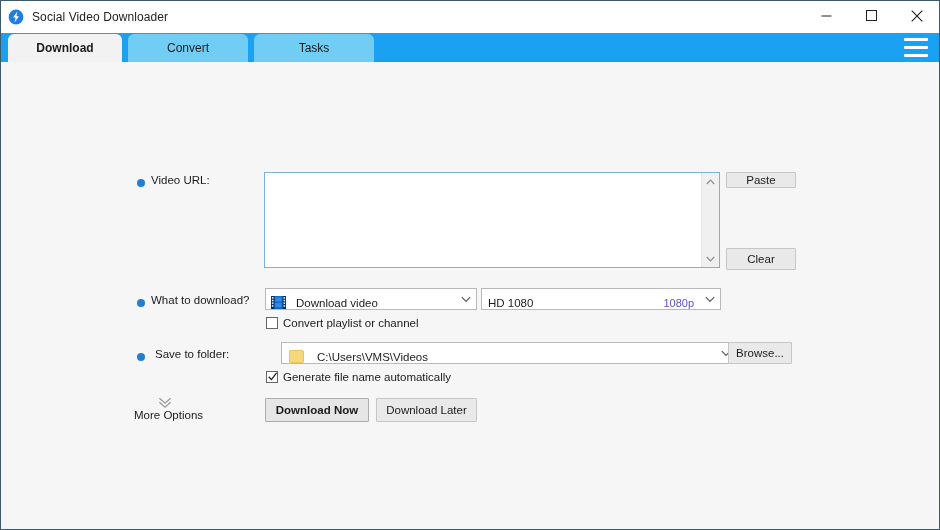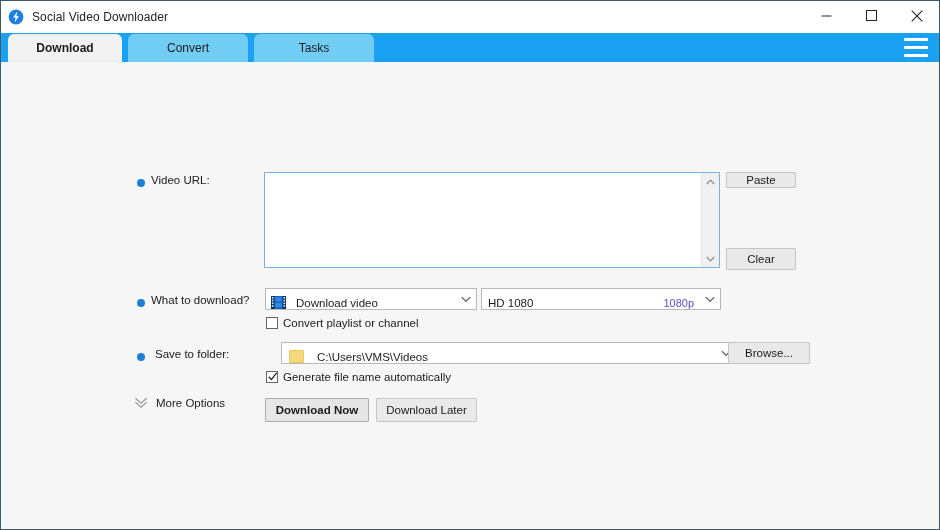--- a/index.html
+++ b/index.html
@@ -179,21 +179,21 @@
     font-family: "Liberation Sans", sans-serif;
     font-size: 11.5px;
     color: #1b1b1b;
     text-align: center;
     border-radius: 1px;
     padding: 0;
     white-space: nowrap;
   }
   .btn-paste  { left: 725px; top: 110px; width: 70px; height: 16px; }
   .btn-clear  { left: 725px; top: 186px; width: 70px; height: 22px; }
-  .btn-browse { left: 727px; top: 280px; width: 82px; height: 22px; }
+  .btn-browse { left: 727px; top: 280px; width: 64px; height: 22px; }
   .btn-dl-now {
     left: 264px; top: 336px; width: 104px; height: 24px;
     font-weight: bold; background: #e6e6e6; border-color: #adadad;
   }
   .btn-dl-later { left: 375px; top: 336px; width: 101px; height: 24px; }
 
   
   .combo {
     position: absolute;
     box-sizing: border-box;
@@ -268,20 +268,21 @@
   .cbox svg { position: absolute; left: 0; top: -1px; }
 
   .more-options {
     position: absolute;
     left: 133px;
     top: 334px;
     display: flex;
     align-items: center;
     font-size: 11.5px;
     color: #1b1b1b;
+    flex-direction: column;
   }
   .chev2 { margin-right: 8px; display: flex; }
 </style>
 </head>
 <body>
 
 <div class="window">
 
   <div class="titlebar">
     <svg class="app-icon" viewBox="0 0 16 16">

